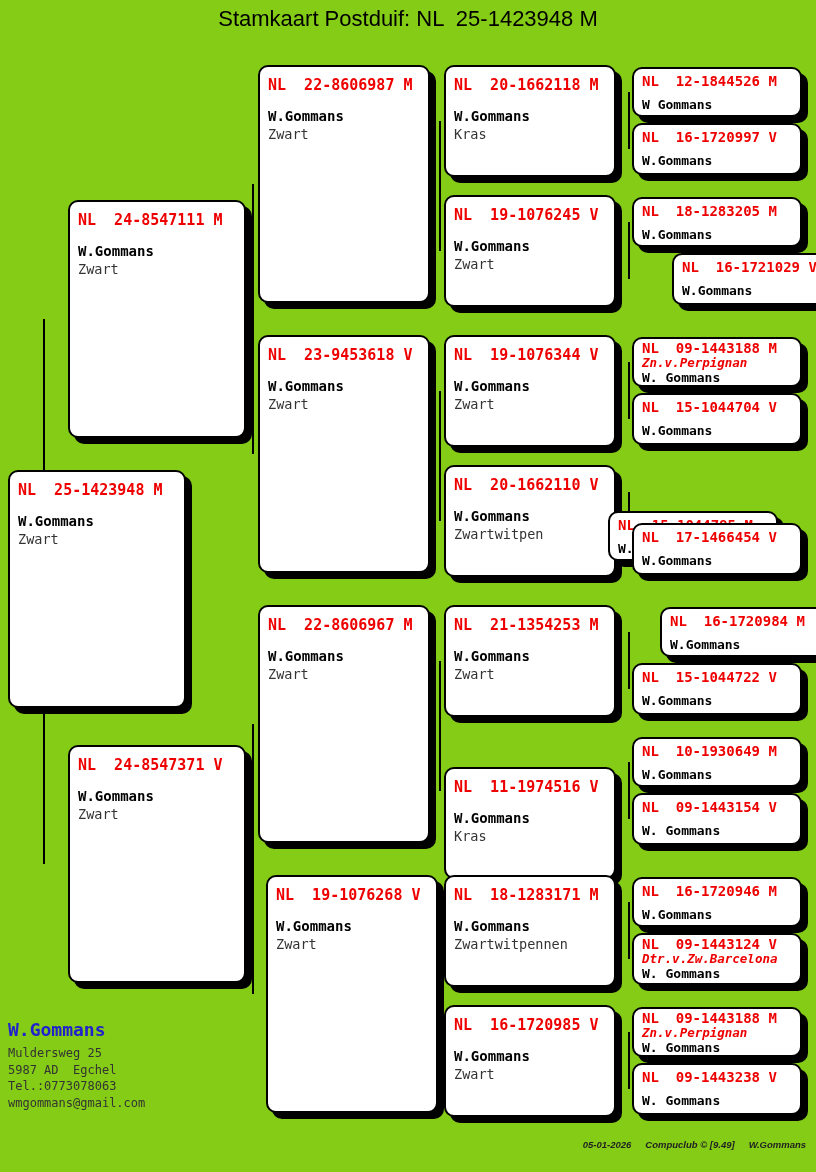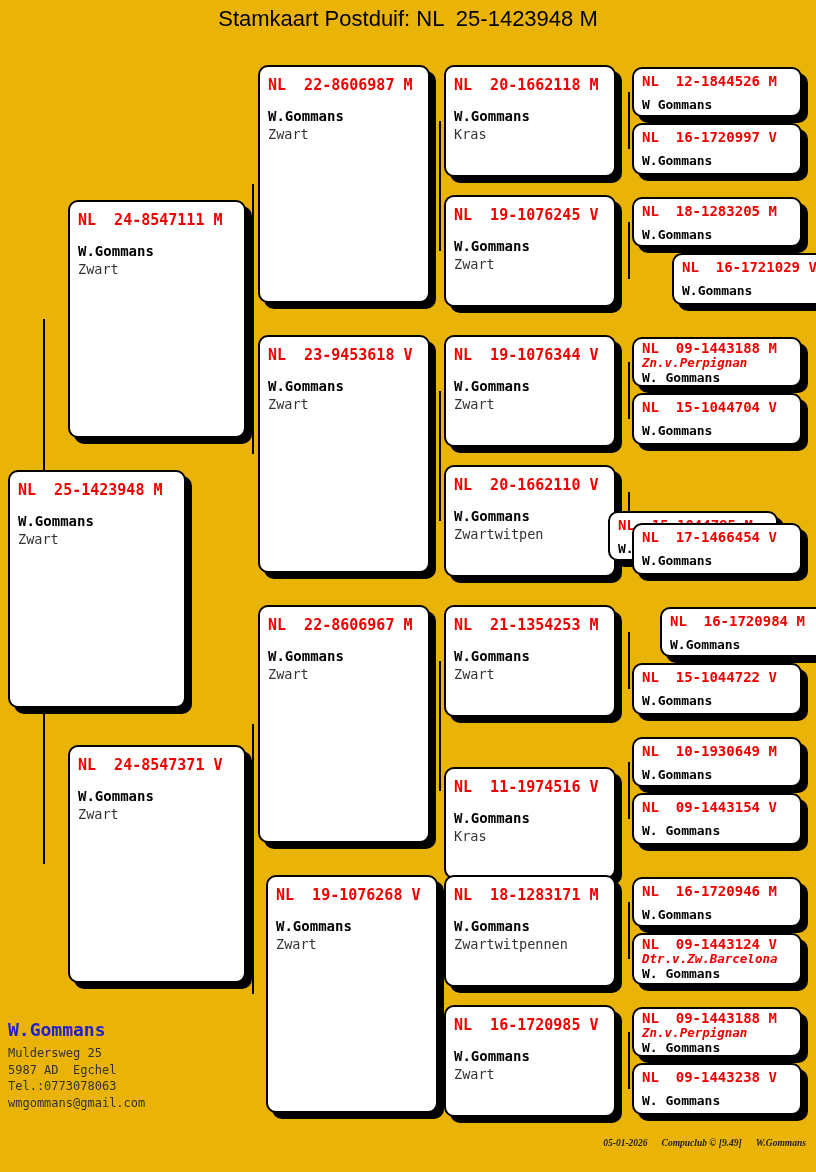--- a/index.html
+++ b/index.html
@@ -1,21 +1,21 @@
 <!DOCTYPE html>
 <html style="--red: #ee0000; --blue: #2121cd;"><head>
 <meta charset="utf-8">
 <style>
   * { margin:0; padding:0; box-sizing:border-box; }
   html,body { background:#ffffff; }
   body {
     width:816px; height:1172px; position:relative; overflow:hidden;
     font-family:"DejaVu Sans Mono", monospace;
   }
-  .page { position:absolute; inset:0; background:#eab308; }
+  .page { position:absolute; inset:0; background:#84cc16; }
   .title {
     position:absolute; top:6px; left:0; width:100%; text-align:center;
     font-family:"Liberation Sans", sans-serif; font-size:22px; color:#000;
     white-space:pre;
   }
   .tree { position:absolute; inset:0; }
   .line { position:absolute; width:2px; background:#000; z-index:1; }
   .card {
     position:absolute; background:#fff; border:2px solid #000;
     border-radius:10px; box-shadow:6px 6px 0 #000; z-index:2;
@@ -29,21 +29,21 @@
   .card.small .ring  { top:4px; font-size:14px; }
   .card.small .owner { position:absolute; left:8px; top:28px; font-weight:bold; font-size:13px; color:#000; white-space:pre; }
   .card.small.noted .ring  { top:1px; }
   .card.small.noted .note  { position:absolute; left:8px; top:16px; color:var(--red); font-style:italic; font-weight:bold; font-size:12.5px; white-space:pre; }
   .card.small.noted .owner { top:31px; }
   .contact { position:absolute; left:8px; top:1019px; }
   .contact-name { color:var(--blue); font-weight:bold; font-size:18px; margin-bottom:5px; white-space:pre; }
   .contact-line { color:#333; font-size:12px; line-height:16.5px; white-space:pre; }
   .footer {
     position:absolute; right:10px; top:1128px; text-align:right;
-    font-family:Liberation Serif, serif; font-style:italic; font-weight:bold;
+    font-family:Liberation Sans, sans-serif; font-style:italic; font-weight:bold;
     font-size:9.5px; color:#222; white-space:pre;
   }
   .footer span { margin-left:14px; }
 </style>
 </head>
 <body>
 
 <div class="page">
   <div class="title">Stamkaart Postduif: NL  25-1423948 M</div>
   <div class="tree" id="tree">

